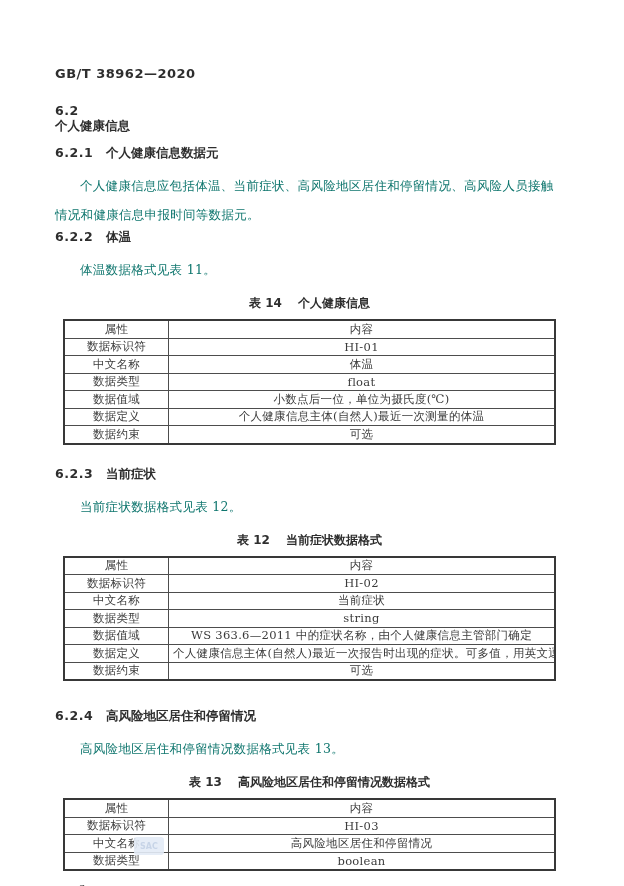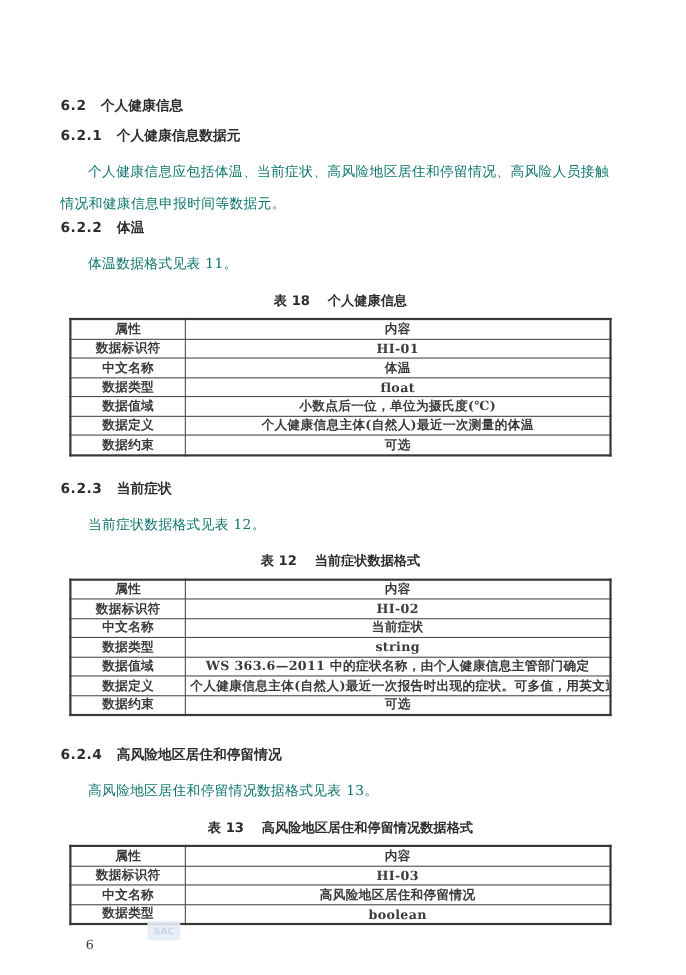--- a/index.html
+++ b/index.html
@@ -26,21 +26,21 @@
 
   .heading {
     font-family: "DejaVu Sans", "Liberation Sans", sans-serif;
     font-weight: bold;
     font-size: 12.5px;
     color: #2e2e2e;
     display: flex;
   }
   .heading .num { margin-right: 13px; letter-spacing: 0.5px; }
 
-  .h-62   { margin-top: 22px; }
+  .h-62   { margin-top: 22px; flex-direction: column; }
   .h-621  { margin-top: 10px; }
   .h-622  { }
   .h-623  { margin-top: 21px; }
   .h-624  { margin-top: 27px; }
 
   .body-par {
     margin-top: 9px;
     font-size: 12.5px;
     line-height: 29px;
     text-indent: 2em;
@@ -60,21 +60,20 @@
   }
   .tbl-caption .cap-num { margin-right: 12px; }
 
   table.data-table {
     margin-top: 7px;
     margin-left: 8px;
     width: 493px;
     border-collapse: collapse;
     table-layout: fixed;
     border: 2px solid #383838;
-    font-weight: bold;
   }
   table.data-table td {
     border: 1px solid #4d4d4d;
     height: 16.5px;
     padding: 0 4px;
     text-align: center;
     vertical-align: middle;
     font-size: 11.5px;
     color: #3b3b3b;
     letter-spacing: 0.3px;
@@ -107,40 +106,41 @@
     color: #c2d0e5;
     opacity: 0.9;
   }
 </style>
 </head>
 <body>
 
 <div class="page">
   <div class="content">
 
+    <div class="doc-header">GB/T 38962—2020</div>
 
     <div class="heading h-62">
       <span class="num">6.2</span>
       <span class="ttl">个人健康信息</span>
     </div>
 
     <div class="heading h-621">
       <span class="num">6.2.1</span>
       <span class="ttl">个人健康信息数据元</span>
     </div>
     <div class="body-par">个人健康信息应包括体温、当前症状、高风险地区居住和停留情况、高风险人员接触情况和健康信息申报时间等数据元。</div>
 
     <div class="heading h-622">
       <span class="num">6.2.2</span>
       <span class="ttl">体温</span>
     </div>
     <div class="body-par">体温数据格式见表 11。</div>
 
     <div class="tbl-caption">
-      <span class="cap-num">表 18</span>
+      <span class="cap-num">表 14</span>
       <span>个人健康信息</span>
     </div>
     <table class="data-table">
       <tbody>
         <tr>
           <td class="attr">属性</td>
           <td>内容</td>
         </tr>
         <tr>
           <td class="attr">数据标识符</td>

